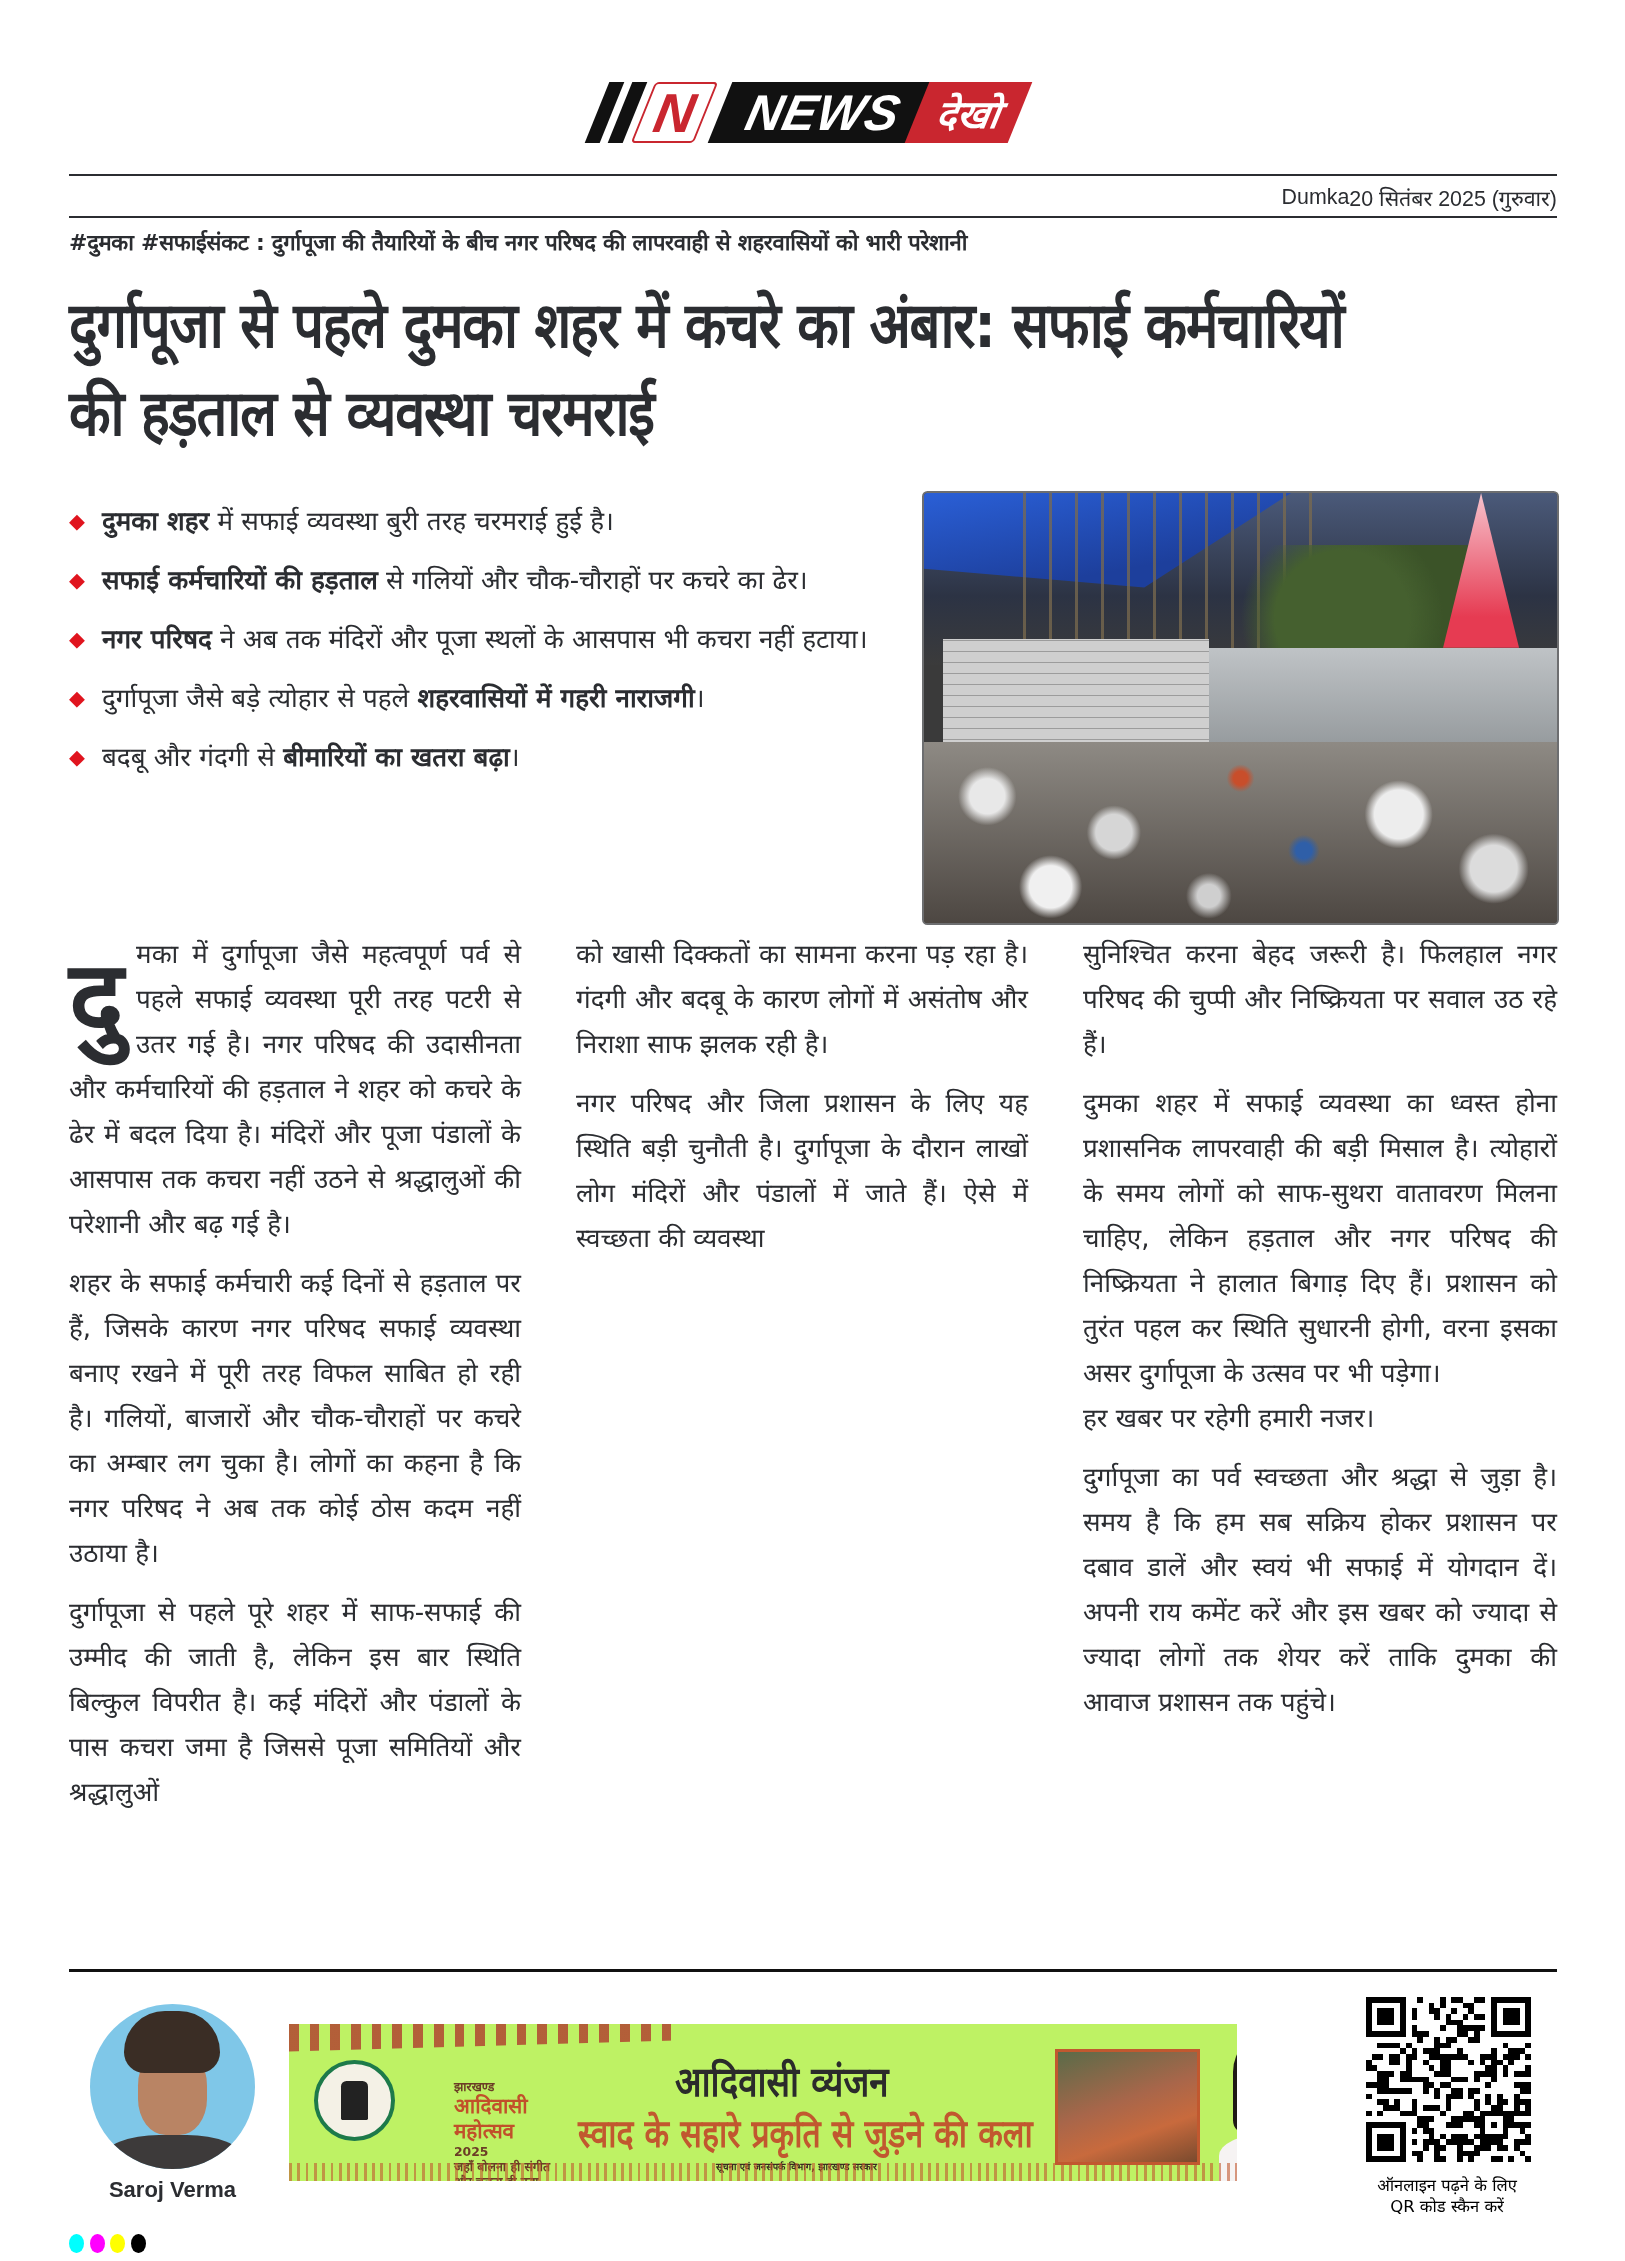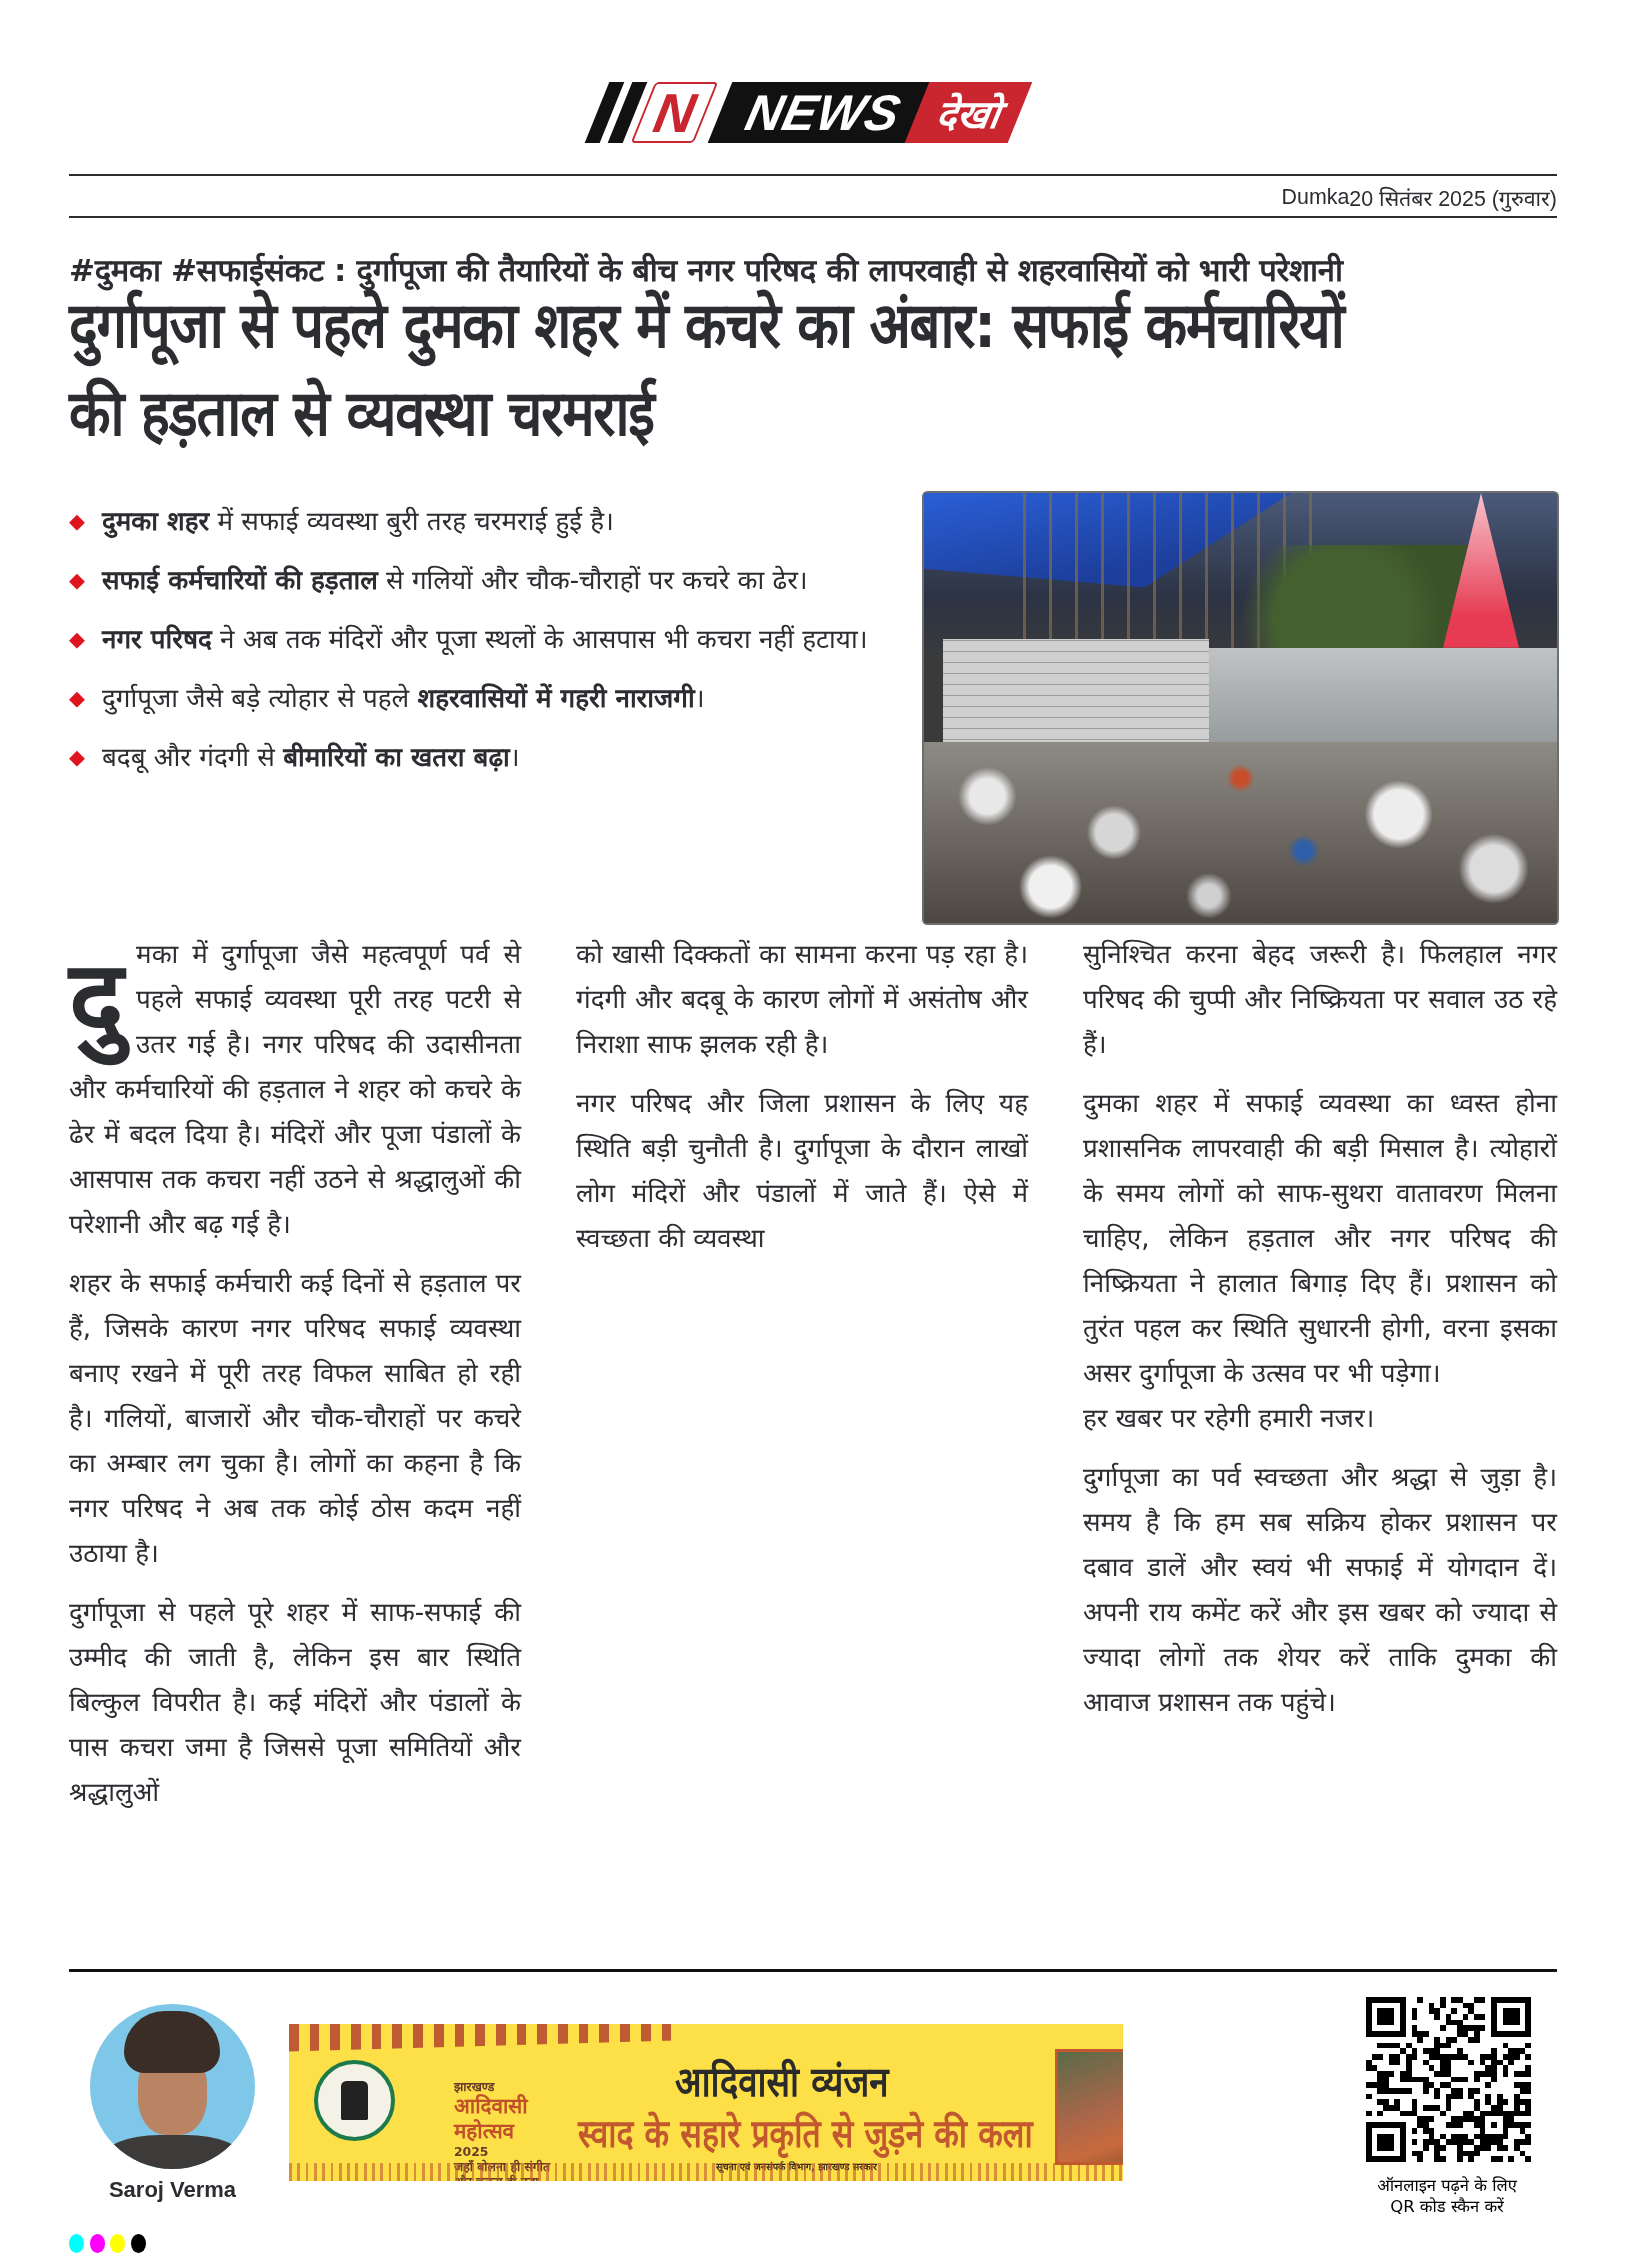--- a/index.html
+++ b/index.html
@@ -16,21 +16,21 @@
   .logo .black-band span { color: #fff; font: italic 900 50px "Liberation Sans", sans-serif; letter-spacing: 0.7px; transform: skewX(10deg); }
   .logo .red-band { position: absolute; left: 324px; top: 5.5px; width: 103px; height: 61px; background: #c9262f; transform: skewX(-22deg); display: flex; align-items: center; justify-content: center; }
   .logo .red-band span { color: #fff; font: italic 700 39px "DejaVu Sans", sans-serif; transform: skewX(14deg); }
 
   
   .rule { position: absolute; left: 69px; width: 1488px; background: #2b2d31; }
   .rule.top { top: 174px; height: 2.1px; }
   .rule.mid { top: 216px; height: 2.1px; }
   .meta { position: absolute; left: 69px; top: 181px; width: 1488px; height: 33px; display: flex; justify-content: flex-end; align-items: center; font-size: 21.4px; color: #2b2d31; font-family: "Liberation Sans", sans-serif; }
 
-  .kicker { position: absolute; left: 69px; top: 248px; font-size: 31px; font-weight: 700; color: #2b2d31; letter-spacing: -0.3px; }
+  .kicker { position: absolute; left: 69px; top: 226px; font-size: 22px; font-weight: 700; color: #2b2d31; letter-spacing: -0.3px; }
 
   .headline { position: absolute; left: 69px; top: 282px; width: 1495px; font-size: 63px; line-height: 88px; font-weight: 900; color: #2b2d31; letter-spacing: -1.4px; font-family: "DejaVu Sans", sans-serif; transform: scaleX(0.86); transform-origin: left top; width: 1736px; }
 
   
   .bullets { position: absolute; left: 69px; top: 495px; width: 813px; list-style: none; }
   .bullets li { display: flex; font-size: 26px; line-height: 52px; color: #2b2d31; margin-bottom: 6.9px; }
   .bullets .diamond { width: 33px; flex: 0 0 33px; color: #e0141e; font-size: 20.7px; line-height: 52px; }
   .bullets .txt b { font-weight: 700; }
 
   
@@ -65,21 +65,21 @@
   
   .rule.bottom { top: 1969px; height: 2.8px; background: #111; }
   .avatar { position: absolute; left: 90px; top: 2004px; width: 165px; height: 165px; border-radius: 50%; overflow: hidden; background: #7fc7e8; }
   .avatar .hair { position: absolute; left: 34px; top: 6.9px; width: 96px; height: 62px; background: #3a2d25; border-radius: 41px 41px 20.7px 20.7px; }
   .avatar .face { position: absolute; left: 48px; top: 41px; width: 69px; height: 90px; background: #b98464; border-radius: 45% 45% 40% 40%; }
   .avatar .shirt { position: absolute; left: 13.8px; top: 131px; width: 138px; height: 55px; background: #3d3a3a; border-radius: 40% 40% 0 0; }
   .author { position: absolute; left: 69px; top: 2177px; width: 207px; text-align: center; font-size: 22px; font-weight: 700; color: #2b2d31; font-family: "Liberation Sans", sans-serif; }
   .cmyk { position: absolute; left: 69px; top: 2234px; display: flex; gap: 5.5px; }
   .cmyk span { width: 15px; height: 19.3px; border-radius: 50%; display: block; }
 
-  .ad { position: absolute; left: 289px; top: 2024px; width: 834px; height: 157px; background: #fde047; overflow: hidden; }
+  .ad { position: absolute; left: 289px; top: 2024px; width: 948px; height: 157px; background: #bef264; overflow: hidden; }
   .ad .bunting { position: absolute; left: 0; top: 0; width: 386px; height: 27.6px; background: repeating-linear-gradient(90deg, #b03a2e 0 9.6px, transparent 9.6px 20.7px); clip-path: polygon(0 0,100% 0,100% 60%,0 100%); opacity: .8; }
   .ad .emblem { position: absolute; left: 25px; top: 36px; width: 81px; height: 81px; border-radius: 50%; border: 4.1px solid #1d7a4a; background: #f4f1e6; display: flex; align-items: center; justify-content: center; }
   .ad .emblem span { width: 27.6px; height: 39px; background: #222; border-radius: 5.5px 5.5px 1.4px 1.4px; display: block; }
   .ad .festival { position: absolute; left: 165px; top: 55px; width: 110px; color: #c1502a; font-size: 20.7px; font-weight: 900; line-height: 25px; }
   .ad .festival small { display: block; color: #6b3d26; font-size: 12.4px; line-height: 15px; font-weight: 700; }
   .ad .title { position: absolute; left: 386px; top: 27.6px; font-size: 41px; font-weight: 900; color: #2b2b2b; transform: scaleX(0.85); transform-origin: left; }
   .ad .tagline { position: absolute; left: 289px; top: 81px; font-size: 39px; font-weight: 900; color: #c1582f; transform: scaleX(0.82); transform-origin: left; white-space: nowrap; }
   .ad .credit { position: absolute; left: 427px; top: 136px; font-size: 9.6px; font-weight: 700; color: #3a2a20; }
   .ad .food { position: absolute; left: 766px; top: 25px; width: 145px; height: 116px; border: 3.4px solid #c1582f; background: linear-gradient(160deg,#5a6b48 0%,#a8664a 45%,#c86a3d 70%,#7a4a2e 100%); }
   .ad .leader { position: absolute; left: 930px; top: 6.9px; width: 117px; height: 150px; }

